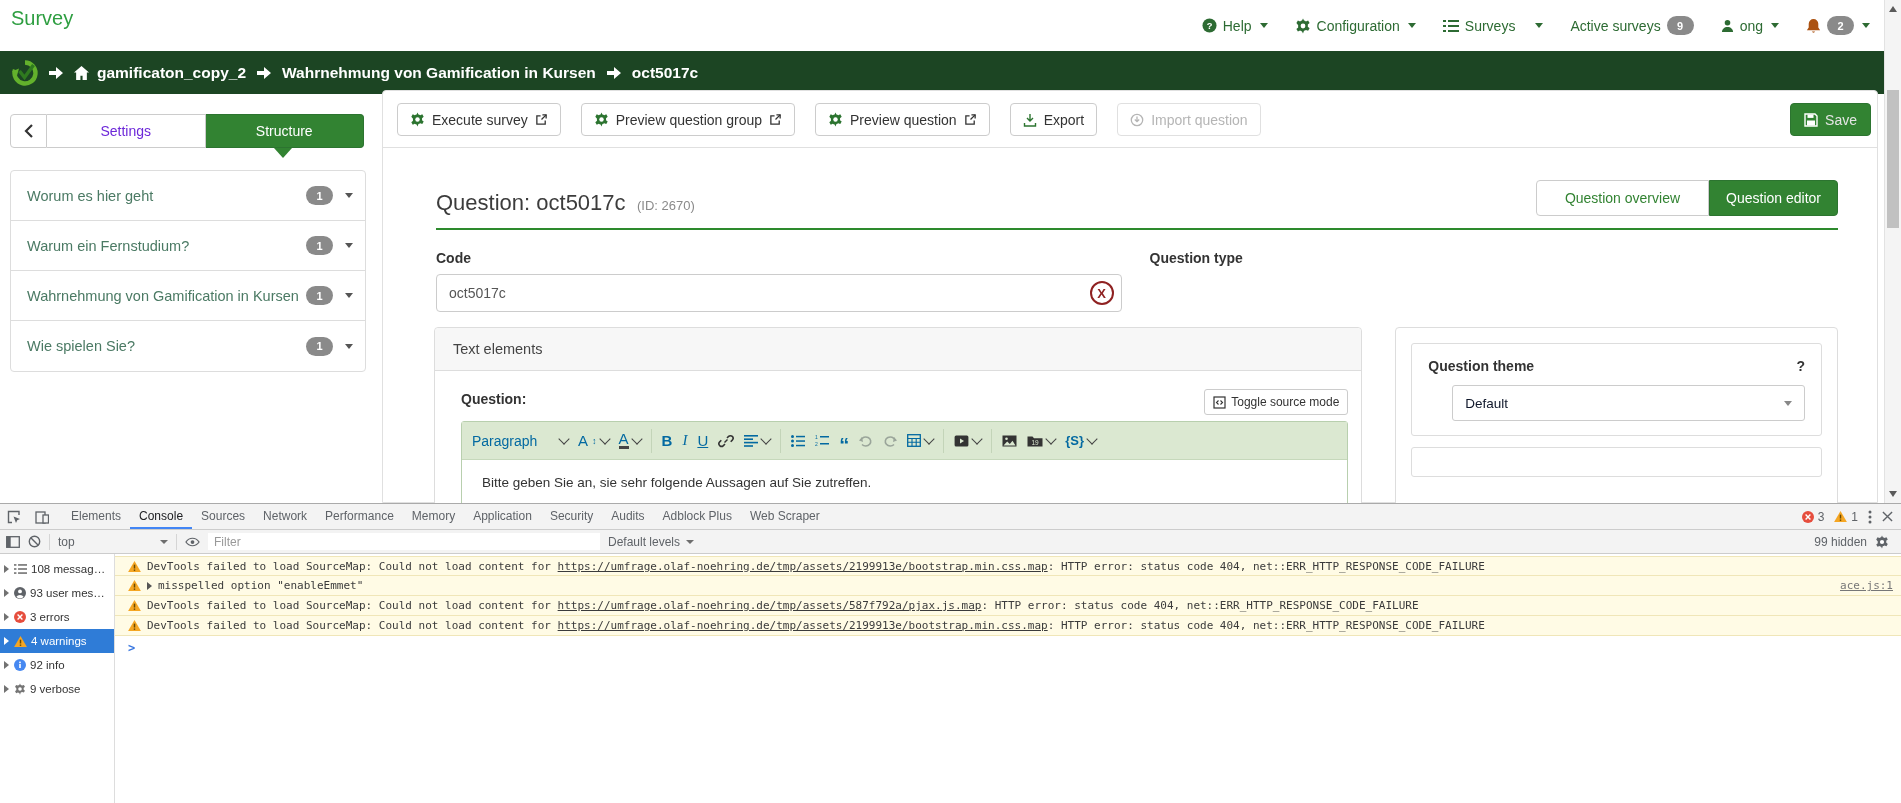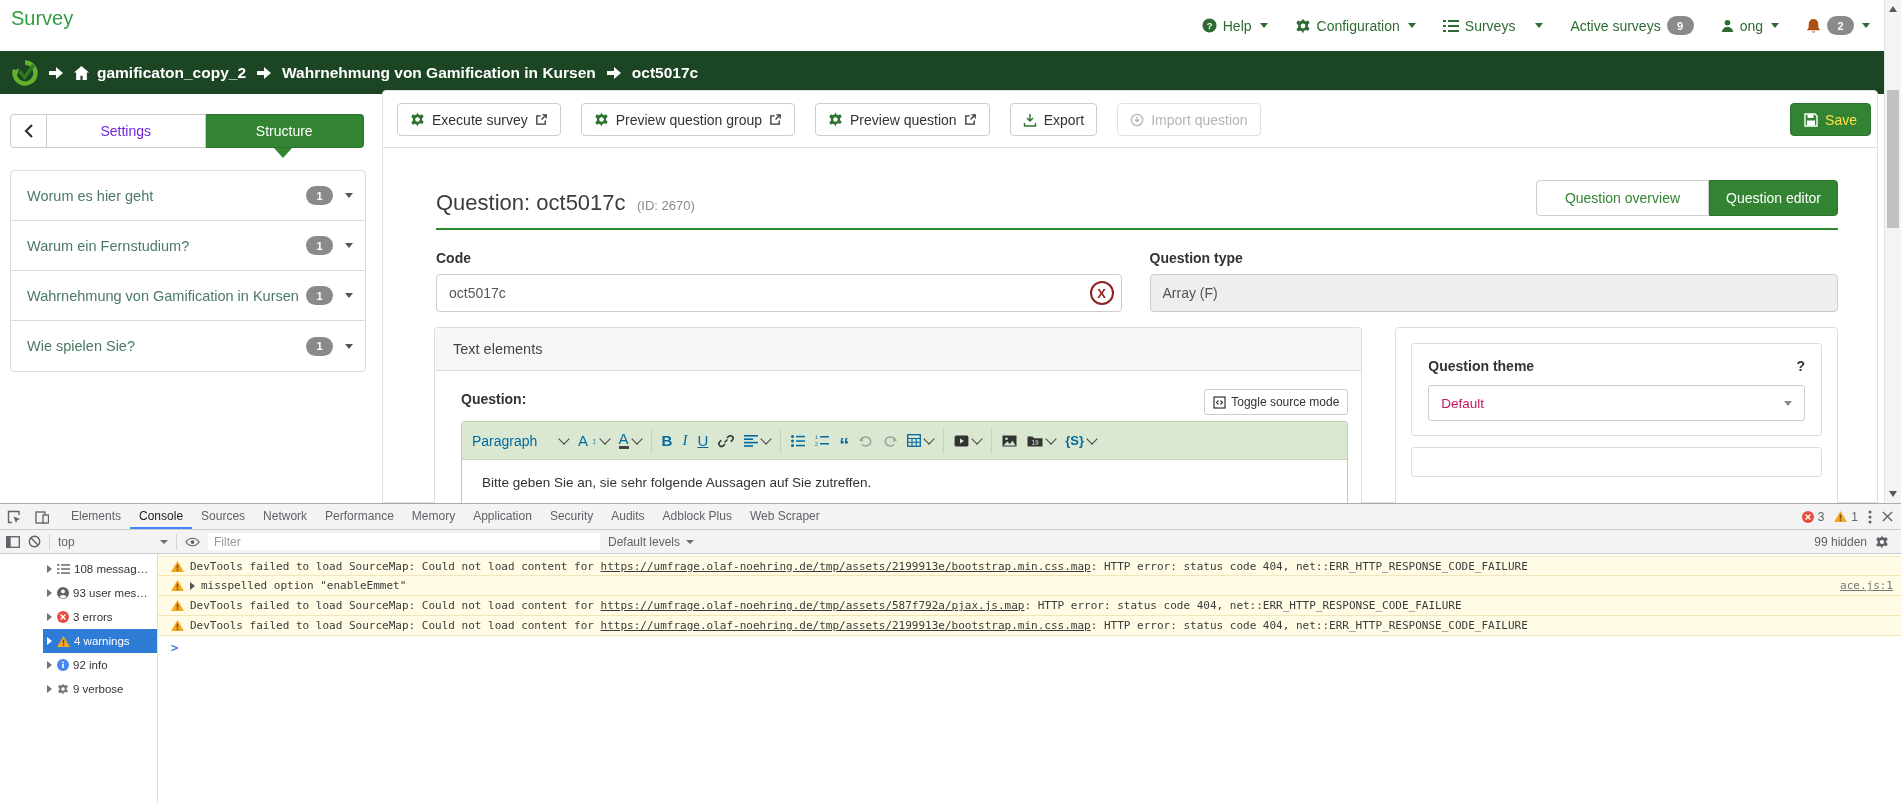--- a/index.html
+++ b/index.html
@@ -44,21 +44,21 @@
               border-top:5px solid #555;}
   
   #main{position:absolute;left:382px;top:90px;width:1496px;height:413px;border:1px solid #e0e0e0;
         border-radius:4px 4px 0 0;background:#fff;box-sizing:border-box;}
   #main-toolbar{position:relative;height:56px;border-bottom:1px solid #e0e0e0;}
   #toolbar-btns{position:absolute;left:14px;top:12px;display:flex;gap:20px;}
   .tb-btn{height:31px;border:1px solid #ccc;border-radius:4px;background:#fff;display:flex;align-items:center;
           gap:7px;padding:0 12px;font-size:14px;color:#333;cursor:pointer;}
   .tb-btn.disabled{color:#b5b5b5;border-color:#e0e0e0;cursor:default;}
   #save-btn{position:absolute;right:6px;top:12px;height:31px;background:#328332;border:1px solid #2c7430;
-            border-radius:4px;color:#fde047;display:flex;align-items:center;gap:7px;padding:0 13px;font-size:14px;cursor:pointer;}
+            border-radius:4px;color:#e5e5e5;display:flex;align-items:center;gap:7px;padding:0 13px;font-size:14px;cursor:pointer;}
   #main-content{padding:0 39px 0 53px;}
   #title-row{margin-top:32px;display:flex;align-items:flex-end;justify-content:space-between;}
   #q-title{font-size:22px;color:#3c3c3c;}
   #q-id{font-size:13px;color:#8a8a8a;margin-left:7px;}
   #view-switch{display:flex;}
   #btn-overview{height:34px;border:1px solid #ccc;border-radius:4px 0 0 4px;background:#fff;color:#328332;
                 display:flex;align-items:center;padding:0 28px;font-size:14px;cursor:pointer;}
   #btn-editor{height:34px;border:1px solid #2c7430;border-radius:0 4px 4px 0;background:#328332;color:#fff;
               display:flex;align-items:center;padding:0 16px;font-size:14px;cursor:pointer;}
   #green-rule{height:2px;background:#2d8a2d;margin-top:12px;}
@@ -94,21 +94,21 @@
   .glyph-u{text-decoration:underline;font-size:15px;}
   #ed-content{border-top:1px solid #c6d8bb;padding:15px 20px;font-size:13.5px;color:#333;height:60px;}
   
   #gs-toggle{position:absolute;right:8px;top:7px;width:32px;height:28px;border:1px solid #ccc;border-radius:3px;
              background:#fff;display:flex;align-items:center;justify-content:center;cursor:pointer;}
   #gs-body{padding:15px 15px 0 15px;}
   .gs-card{border:1px solid #ddd;border-radius:3px;padding:14px 16px;background:#fff;}
   .gs-card + .gs-card{margin-top:11px;}
   .gs-card-head{display:flex;justify-content:space-between;font-size:14px;font-weight:bold;color:#333;}
   #theme-select{margin-top:11px;height:34px;border:1px solid #ccc;border-radius:3px;display:flex;align-items:center;
-                justify-content:space-between;padding:0 12px;font-size:13.5px;color:#be185d;cursor:pointer;}
+                justify-content:space-between;padding:0 12px;font-size:13.5px;color:#0f172a;cursor:pointer;margin-left:24px;}
   .sel-caret{width:0;height:0;border-left:4px solid transparent;border-right:4px solid transparent;border-top:5px solid #888;}
   
   #scrollbar{position:absolute;right:0;top:0;width:17px;height:503px;background:#f4f4f4;border-left:1px solid #e2e2e2;box-sizing:border-box;}
   .sb-arrow{position:absolute;left:4px;width:0;height:0;border-left:4.5px solid transparent;border-right:4.5px solid transparent;}
   #sb-up{top:6px;border-bottom:6px solid #5a5a5a;}
   #sb-down{bottom:6px;border-top:6px solid #5a5a5a;}
   #sb-thumb{position:absolute;left:2px;top:90px;width:12px;height:138px;background:#c1c1c1;}
   
   #devtools{position:absolute;left:0;top:503px;width:1901px;height:300px;background:#fff;border-top:1px solid #aaa;box-sizing:border-box;}
   #dt-tabs{height:26px;background:#f3f3f3;border-bottom:1px solid #ccc;display:flex;align-items:center;box-sizing:border-box;}
@@ -122,21 +122,21 @@
   #dt-toolbar{height:24px;background:#f3f3f3;border-bottom:1px solid #ccc;display:flex;align-items:center;
               box-sizing:border-box;font-size:12px;color:#5f6368;gap:8px;padding:0 6px;}
   .dt-vsep{width:1px;height:16px;background:#d5d5d5;}
   #frame-select{display:flex;align-items:center;gap:6px;cursor:pointer;min-width:110px;}
   .caret-sm{width:0;height:0;border-left:4px solid transparent;border-right:4px solid transparent;border-top:4px solid #6e6e6e;}
   #dt-filter{width:380px;height:17px;border:none;background:#fff;font-size:12px;color:#333;padding:0 6px;
              font-family:"Liberation Sans",sans-serif;outline:none;}
   #dt-filter::placeholder{color:#999;}
   #levels{display:flex;align-items:center;gap:6px;color:#5f6368;cursor:pointer;}
   #dt-toolbar-right{margin-left:auto;display:flex;align-items:center;gap:8px;padding-right:6px;}
-  #dt-body{display:flex;height:249px;padding-left:43px;}
+  #dt-body{display:flex;height:249px;}
   #dt-side{width:115px;border-right:1px solid #ddd;padding-top:3px;box-sizing:border-box;}
   .side-item{height:24px;display:flex;align-items:center;gap:4px;padding-left:4px;font-size:11.5px;color:#333;
              cursor:pointer;white-space:nowrap;overflow:hidden;}
   .side-item .exp{width:0;height:0;border-top:4px solid transparent;border-bottom:4px solid transparent;
                   border-left:5px solid #727272;margin-right:1px;flex:none;}
   .side-item.selected{background:#2f7cd7;color:#fff;}
   .side-item.selected .exp{border-left-color:#fff;}
   #dt-msgs{flex:1;padding-top:2px;font-family:"DejaVu Sans Mono",monospace;font-size:11px;color:#3b3b3b;}
   .msg-row{height:20px;background:#fffbe5;border-bottom:1px solid #f0e6b8;display:flex;align-items:center;
            padding:0 8px 0 13px;gap:6px;box-sizing:border-box;}
@@ -496,23 +496,20 @@
       <div id="fields-row">
         <div id="code-block">
           <div class="field-label">Code</div>
           <div class="fld">
             <input class="input" type="text" value="oct5017c" style="">
             <div id="code-x">X</div>
           </div>
         </div>
         <div id="type-block">
           <div class="field-label">Question type</div>
-          <div class="fld">
-            <div class="input" id="type-input">Array (F)</div>
-          </div>
         </div>
       </div>
 
       <div id="panels-row">
 
         <div class="panel" id="te-panel">
           <div class="panel-header">
             <span>Text elements</span>
           </div>
           <div id="te-body">

